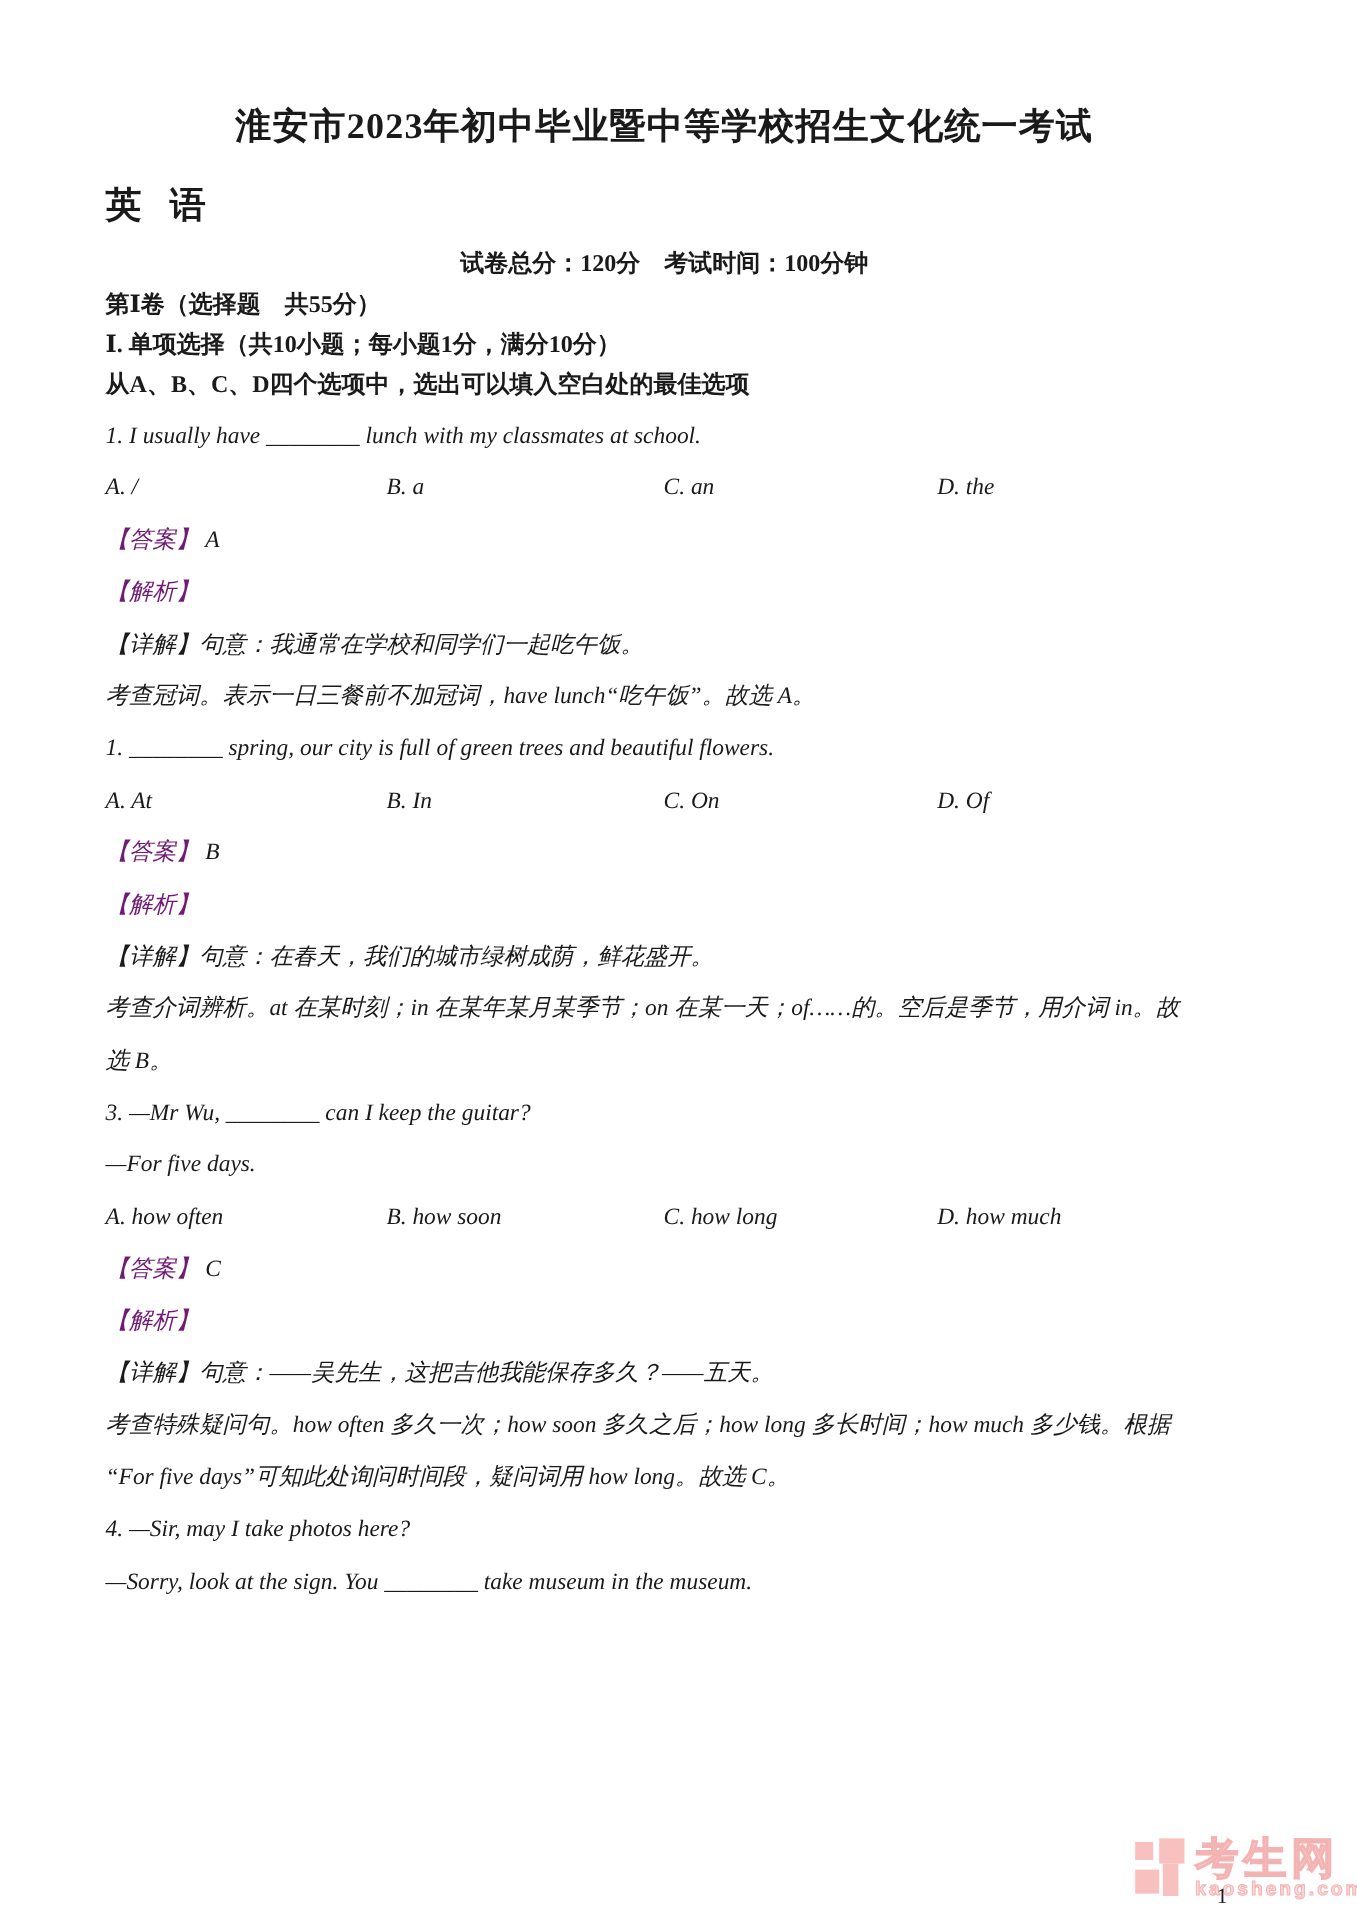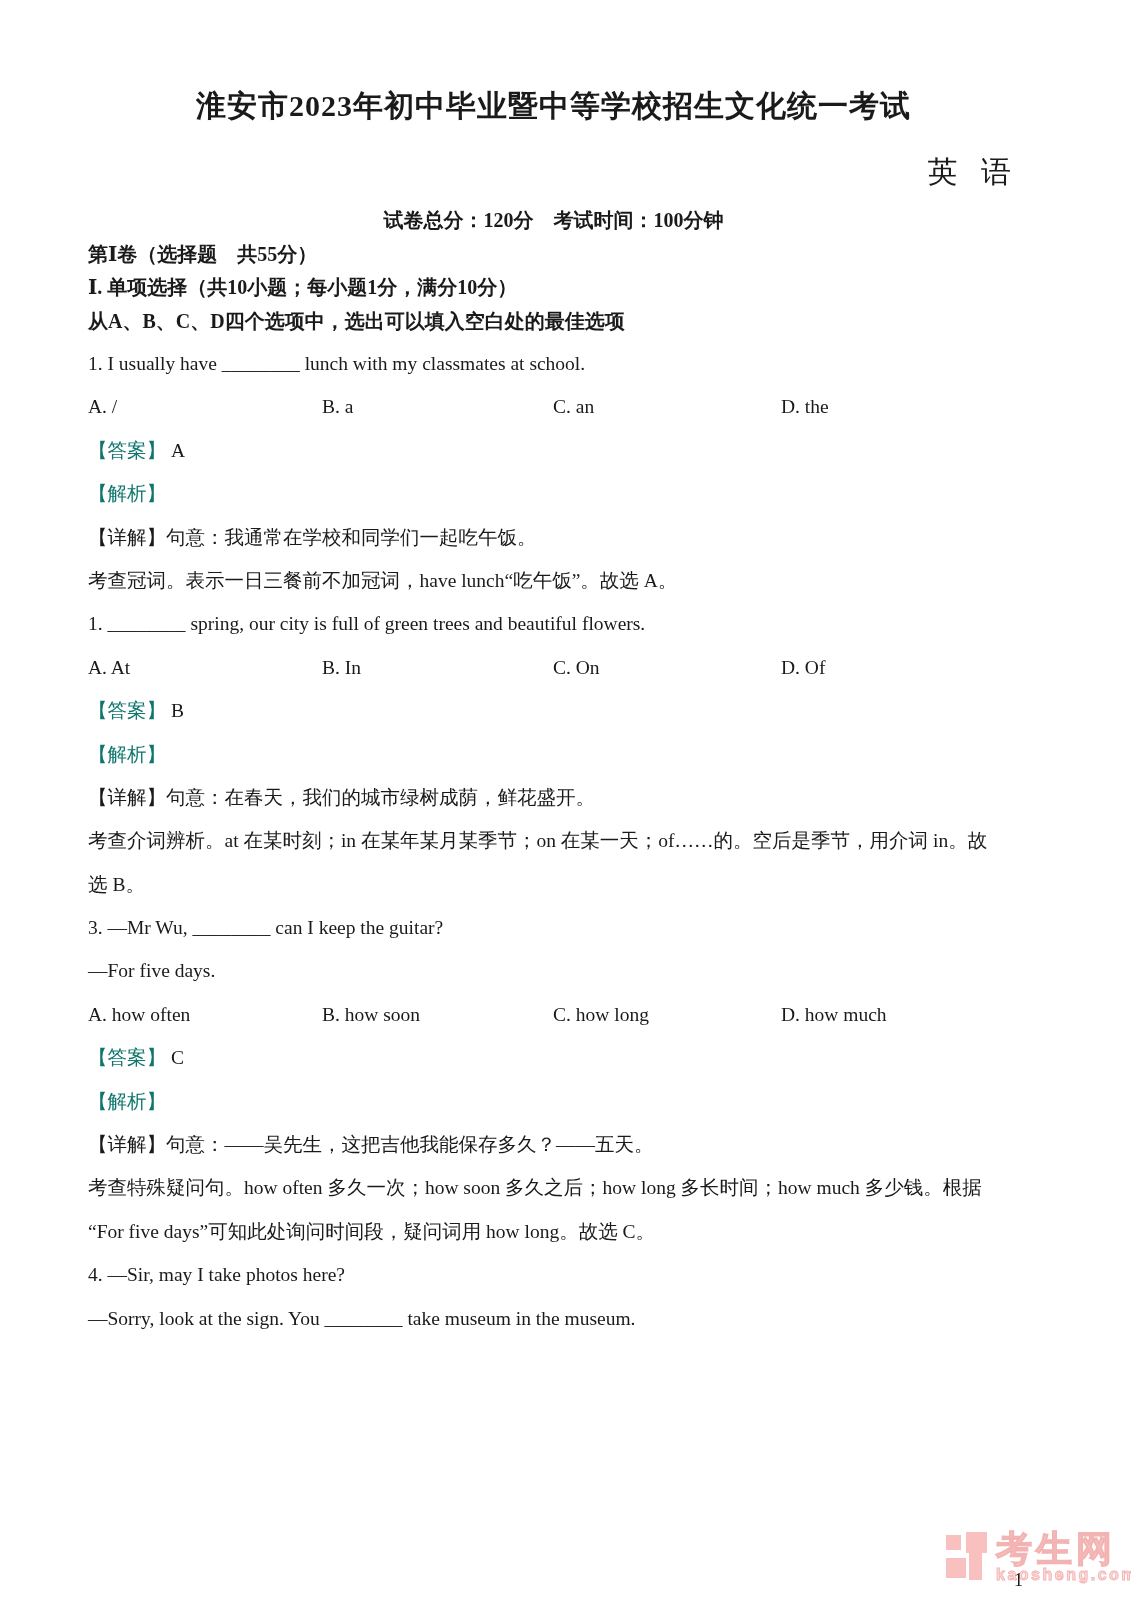--- a/index.html
+++ b/index.html
@@ -20,23 +20,23 @@
   }
   .title {
     text-align: center;
     font-size: 30px;
     font-weight: bold;
     line-height: 36px;
     margin: 0;
     letter-spacing: 1px;
   }
   .subject {
-    text-align: right;
+    text-align: left;
     font-size: 30px;
-    font-weight: normal;
+    font-weight: bold;
     line-height: 36px;
     margin: 30px 0 0 0;
     letter-spacing: 8px;
   }
   .meta {
     text-align: center;
     font-size: 20px;
     font-weight: bold;
     line-height: 28px;
     margin: 16px 0 4px 0;
@@ -60,27 +60,28 @@
     line-height: 29px;
     margin: 5px 0 0 0;
   }
   .qa { margin-top: 6px; }
   .qa .line {
     height: 43.4px;
     line-height: 43.4px;
     margin: 0;
     font-size: 19.5px;
     white-space: nowrap;
+    font-style: italic;
   }
   .options {
     display: grid;
     grid-template-columns: 234px 231px 228px 1fr;
     align-items: center;
   }
-  .blue { color: #0f766e; }
+  .blue { color: #701a75; }
   .answer-value { margin-left: 5px; }
 
   
   .watermark {
     position: absolute;
     left: 946px;
     top: 1532px;
     display: flex;
     align-items: flex-start;
   }

